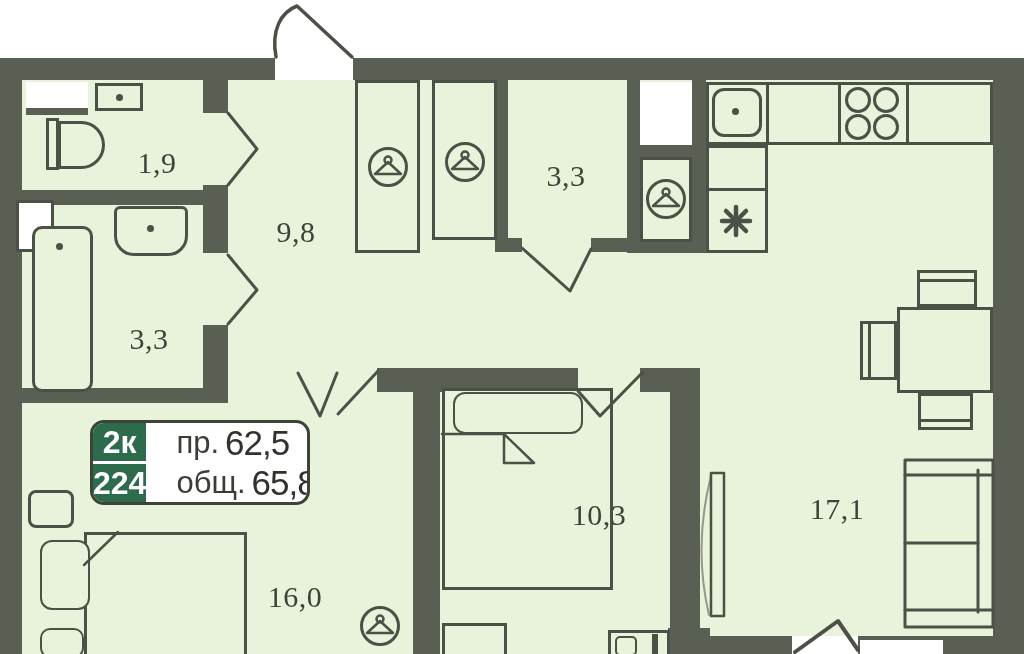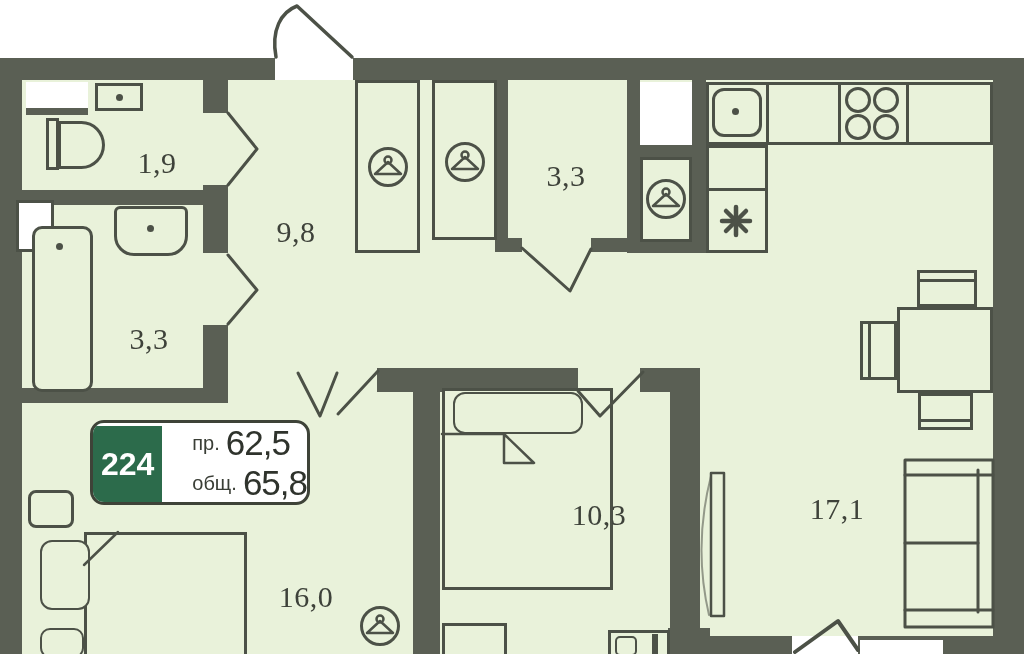--- a/index.html
+++ b/index.html
@@ -16,21 +16,21 @@
   .watermark{position:absolute;left:397px;top:358px;font-size:78px;font-weight:400;
              color:#7d827b;opacity:.40;letter-spacing:6px;}
   .badge{position:absolute;left:90px;top:420px;width:220px;height:85px;background:#ffffff;
          border:3px solid #3e4338;border-radius:14px;display:flex;overflow:hidden;box-sizing:border-box;}
   .badge-left{width:74px;background:#2c6b4b;display:flex;flex-direction:column;}
   .badge-left .cell{flex:1;display:flex;align-items:center;justify-content:center;
                     color:#ffffff;font-weight:700;font-size:32px;line-height:1;}
   .badge-div{height:3px;background:#ffffff;}
   .badge-right{flex:1;display:flex;flex-direction:column;}
   .badge-right .row{flex:1;display:flex;align-items:center;padding-left:8px;}
-  .badge-right .lbl{font-size:20px;font-weight:500;color:#3a3e36;margin-left:22px;}
+  .badge-right .lbl{font-size:31px;font-weight:500;color:#3a3e36;margin-left:22px;}
   .badge-right .val{font-size:35px;font-weight:400;color:#2f332c;margin-left:6px;letter-spacing:-1px;}
   svg{position:absolute;left:0;top:0;pointer-events:none;}
 </style>
 </head>
 <body>
 
 <div class="stage">
 
   <div class="fl" style="left:22px;top:80px;width:971px;height:556px"></div>
   <div class="fl" style="left:22px;top:636px;width:650px;height:24px"></div>
@@ -167,25 +167,26 @@
         <path d="M 367 633 L 380 621 L 393 633 Z" stroke-width="2.5"></path>
       </g>
     </g>
   </svg>
 
   <div class="room-label" style="left:157px;top:163px">1,9</div>
   <div class="room-label" style="left:296px;top:232px">9,8</div>
   <div class="room-label" style="left:149px;top:339px">3,3</div>
   <div class="room-label" style="left:566px;top:176px">3,3</div>
   <div class="room-label" style="left:599px;top:515px">10,3</div>
-  <div class="room-label" style="left:306px;top:597px">16,0</div>
+  <div class="room-label" style="left:295px;top:597px">16,0</div>
   <div class="room-label" style="left:837px;top:509px">17,1</div>
 
   <div class="badge">
     <div class="badge-left">
+      <div class="cell">2к</div>
       <div class="badge-div"></div>
       <div class="cell">224</div>
     </div>
     <div class="badge-right">
       <div class="row">
         <span class="lbl">пр.</span>
         <span class="val">62,5</span>
       </div>
       <div class="row">
         <span class="lbl">общ.</span>

